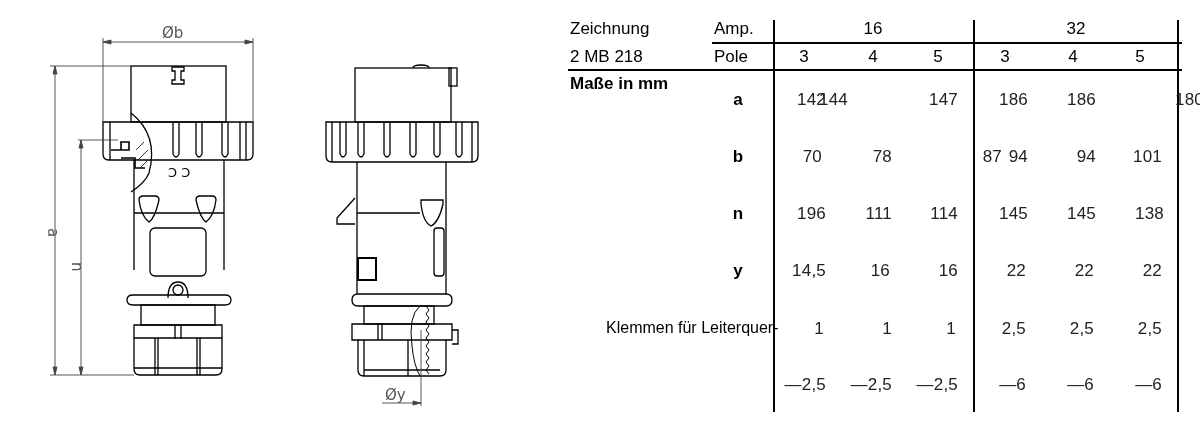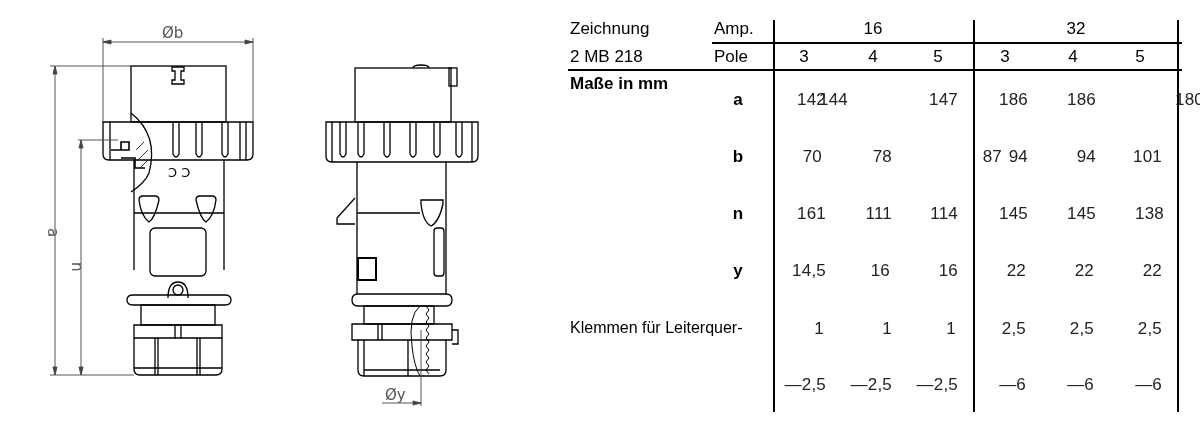--- a/index.html
+++ b/index.html
@@ -5,21 +5,21 @@
   html, body { margin:0; padding:0; background:#ffffff; }
   body { width:1200px; height:427px; position:relative; overflow:hidden;
          font-family:"Liberation Sans", sans-serif; color:#000; }
   .drawing { position:absolute; left:0; top:0; width:540px; height:427px; }
   .drawing svg { position:absolute; left:0; top:0; }
   .tbl { position:absolute; left:0; top:0; width:1200px; height:427px; }
   .txt { position:absolute; white-space:nowrap; line-height:1; }
   .hdr { font-weight:normal; font-size:17px; }
   .val { font-size:17px; color:#222; font-weight:normal; letter-spacing:0.2px; }
   .rowlbl { font-weight:bold; font-size:17px; }
-  .klem { font-size:16px; font-weight:normal; color:#000; }
+  .klem { font-size:16px; font-weight:normal; color:#000;margin-left:36px; }
   .line { position:absolute; background:#000; }
   .c { transform:translateX(-50%); text-align:center; }
   .r { transform:translateX(-100%); text-align:right; }
   sup { font-size:9px; vertical-align:7px; }
 </style>
 </head>
 <body>
 
 <div class="drawing">
   <svg width="540" height="427" viewBox="0 0 540 427">
@@ -160,21 +160,21 @@
 
   <span class="txt rowlbl c" style="left:738px; top:148px;">b</span>
   <span class="txt val r" style="left:822px; top:148px;">70</span>
   <span class="txt val r" style="left:892px; top:148px;">78</span>
   <span class="txt val r" style="left:958px; top:148px;margin-left:44px;">87</span>
   <span class="txt val r" style="left:1028px; top:148px;">94</span>
   <span class="txt val r" style="left:1096px; top:148px;">94</span>
   <span class="txt val r" style="left:1162px; top:148px;text-align:right;">101</span>
 
   <span class="txt rowlbl c" style="left:738px; top:205px;">n</span>
-  <span class="txt val r" style="left:826px; top:205px;">161</span>
+  <span class="txt val r" style="left:826px; top:205px;">196</span>
   <span class="txt val r" style="left:892px; top:205px;">111</span>
   <span class="txt val r" style="left:958px; top:205px;">114</span>
   <span class="txt val r" style="left:1028px; top:205px;">145</span>
   <span class="txt val r" style="left:1096px; top:205px;">145</span>
   <span class="txt val r" style="left:1164px; top:205px;">138</span>
 
   <span class="txt rowlbl c" style="left:738px; top:262px;">y</span>
   <span class="txt val r" style="left:826px; top:262px;">14,5</span>
   <span class="txt val r" style="left:890px; top:262px;">16</span>
   <span class="txt val r" style="left:958px; top:262px;">16</span>

